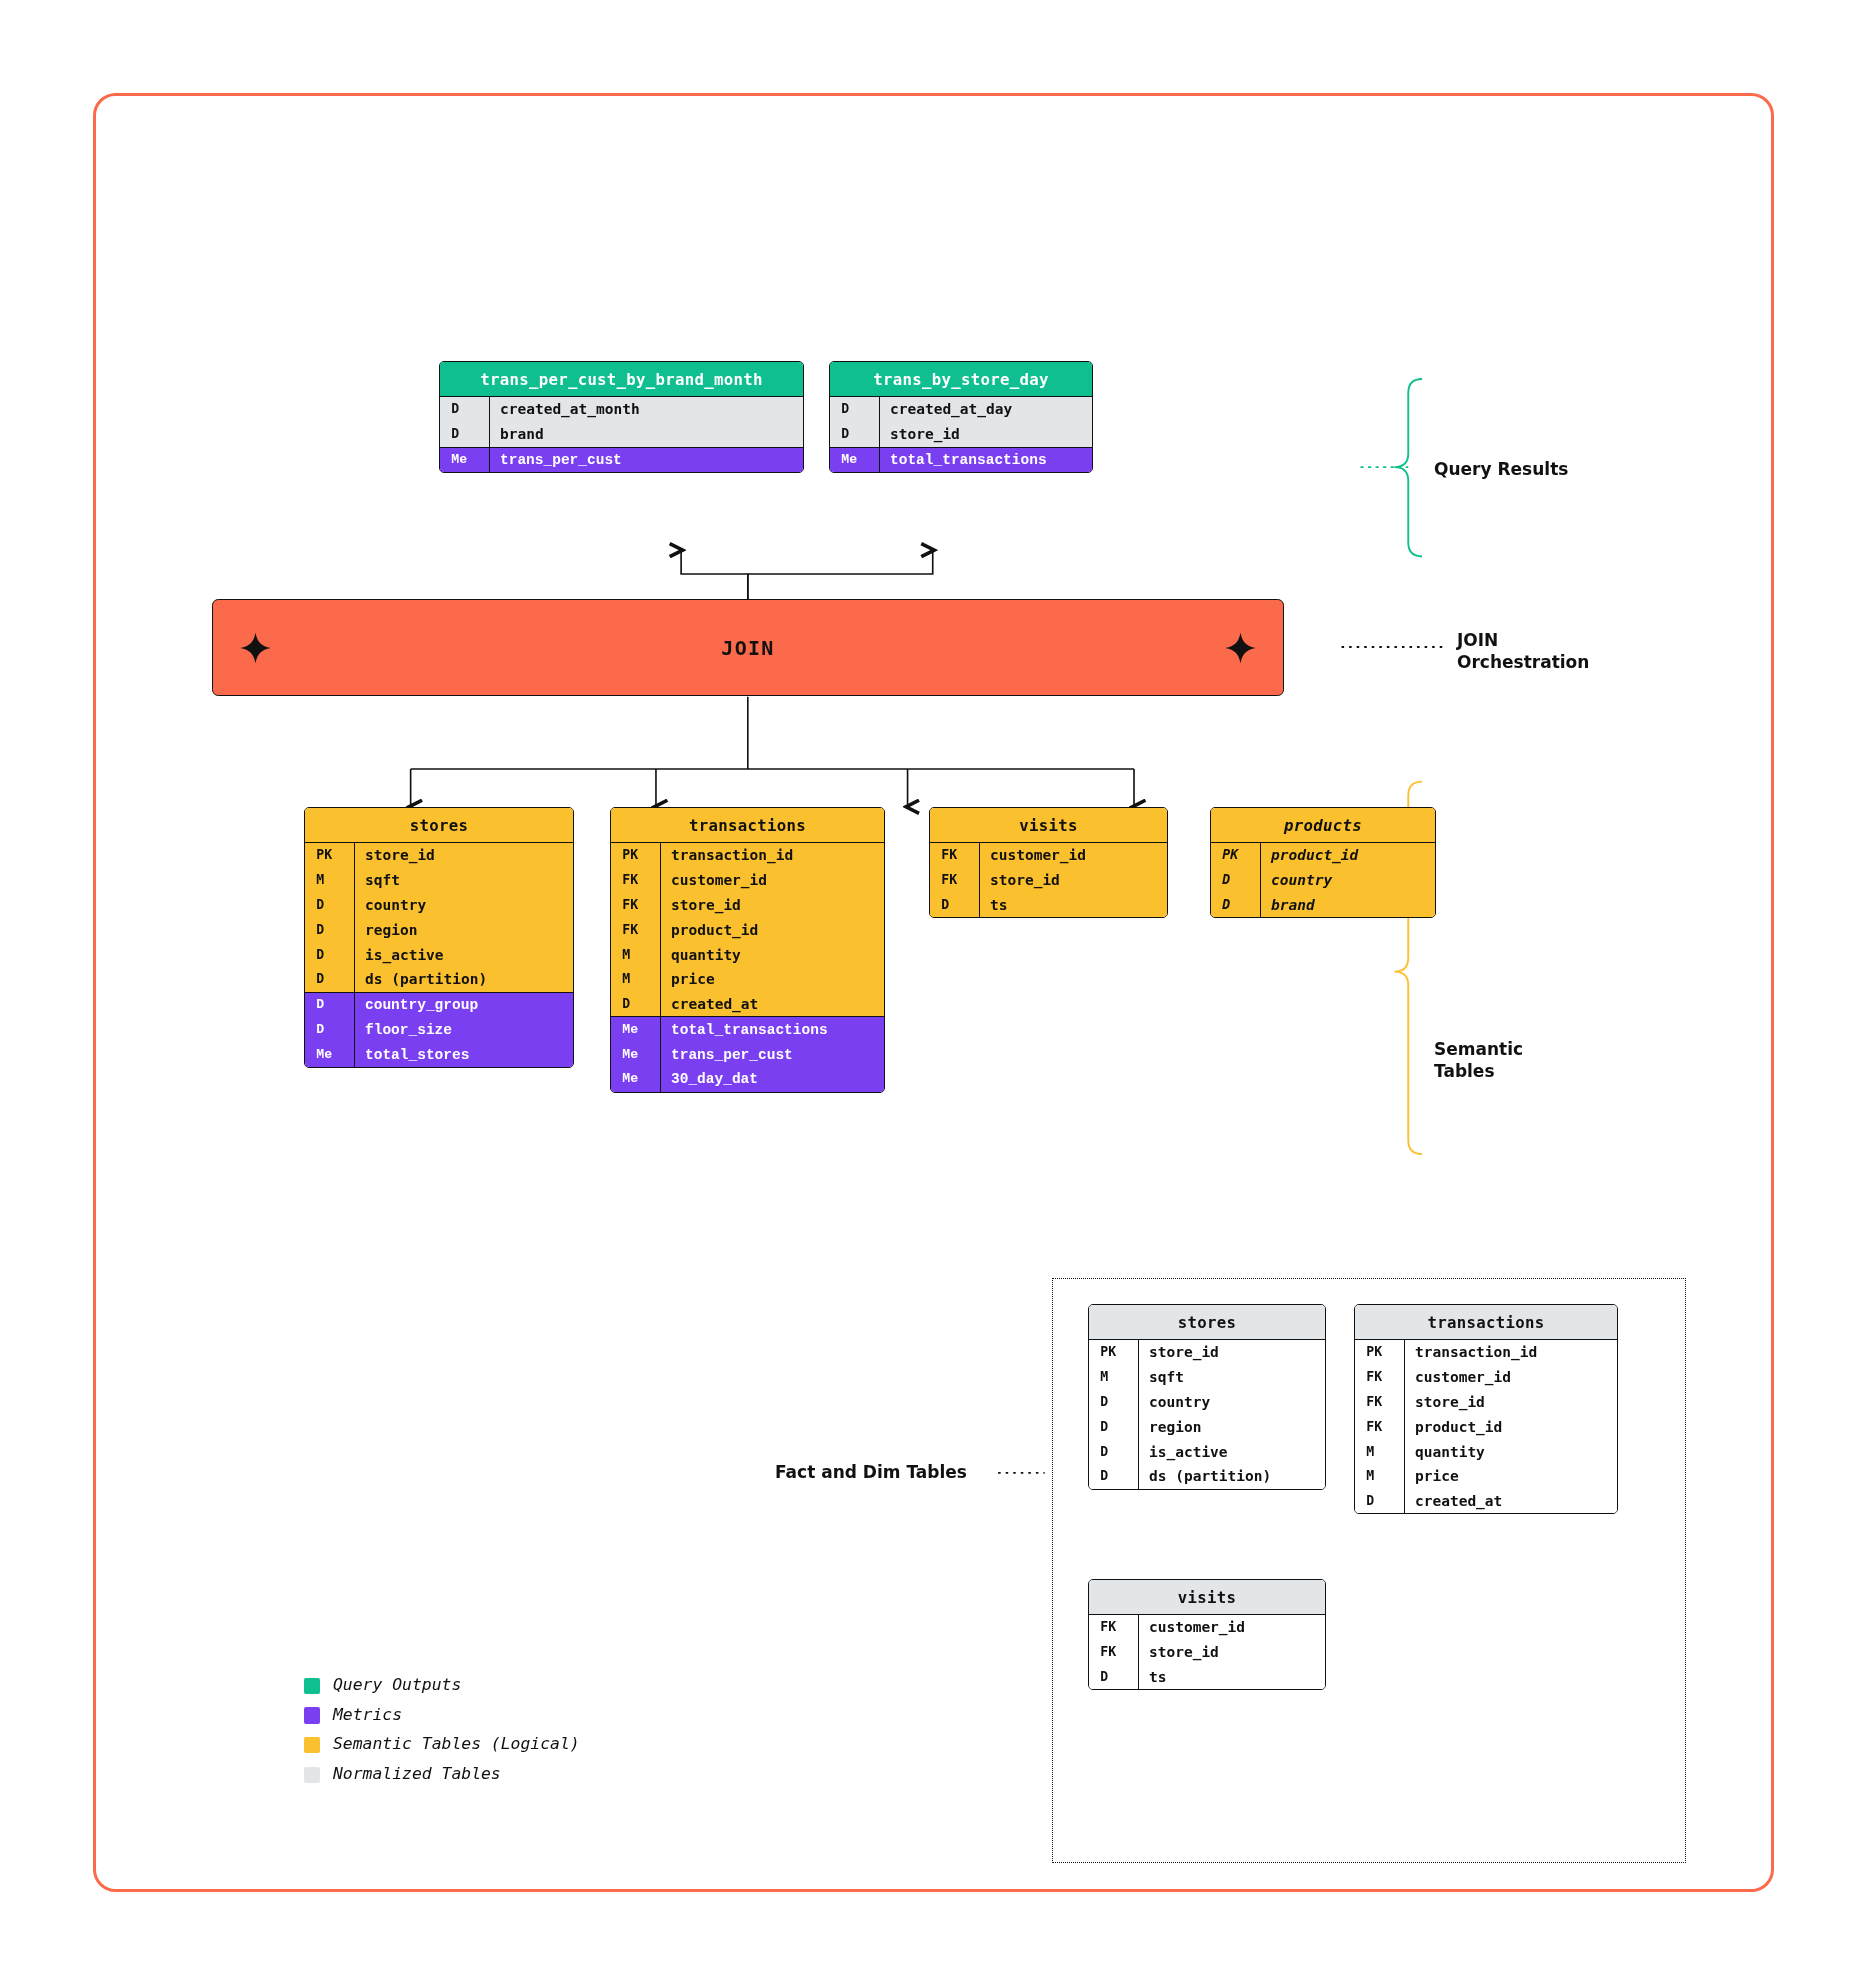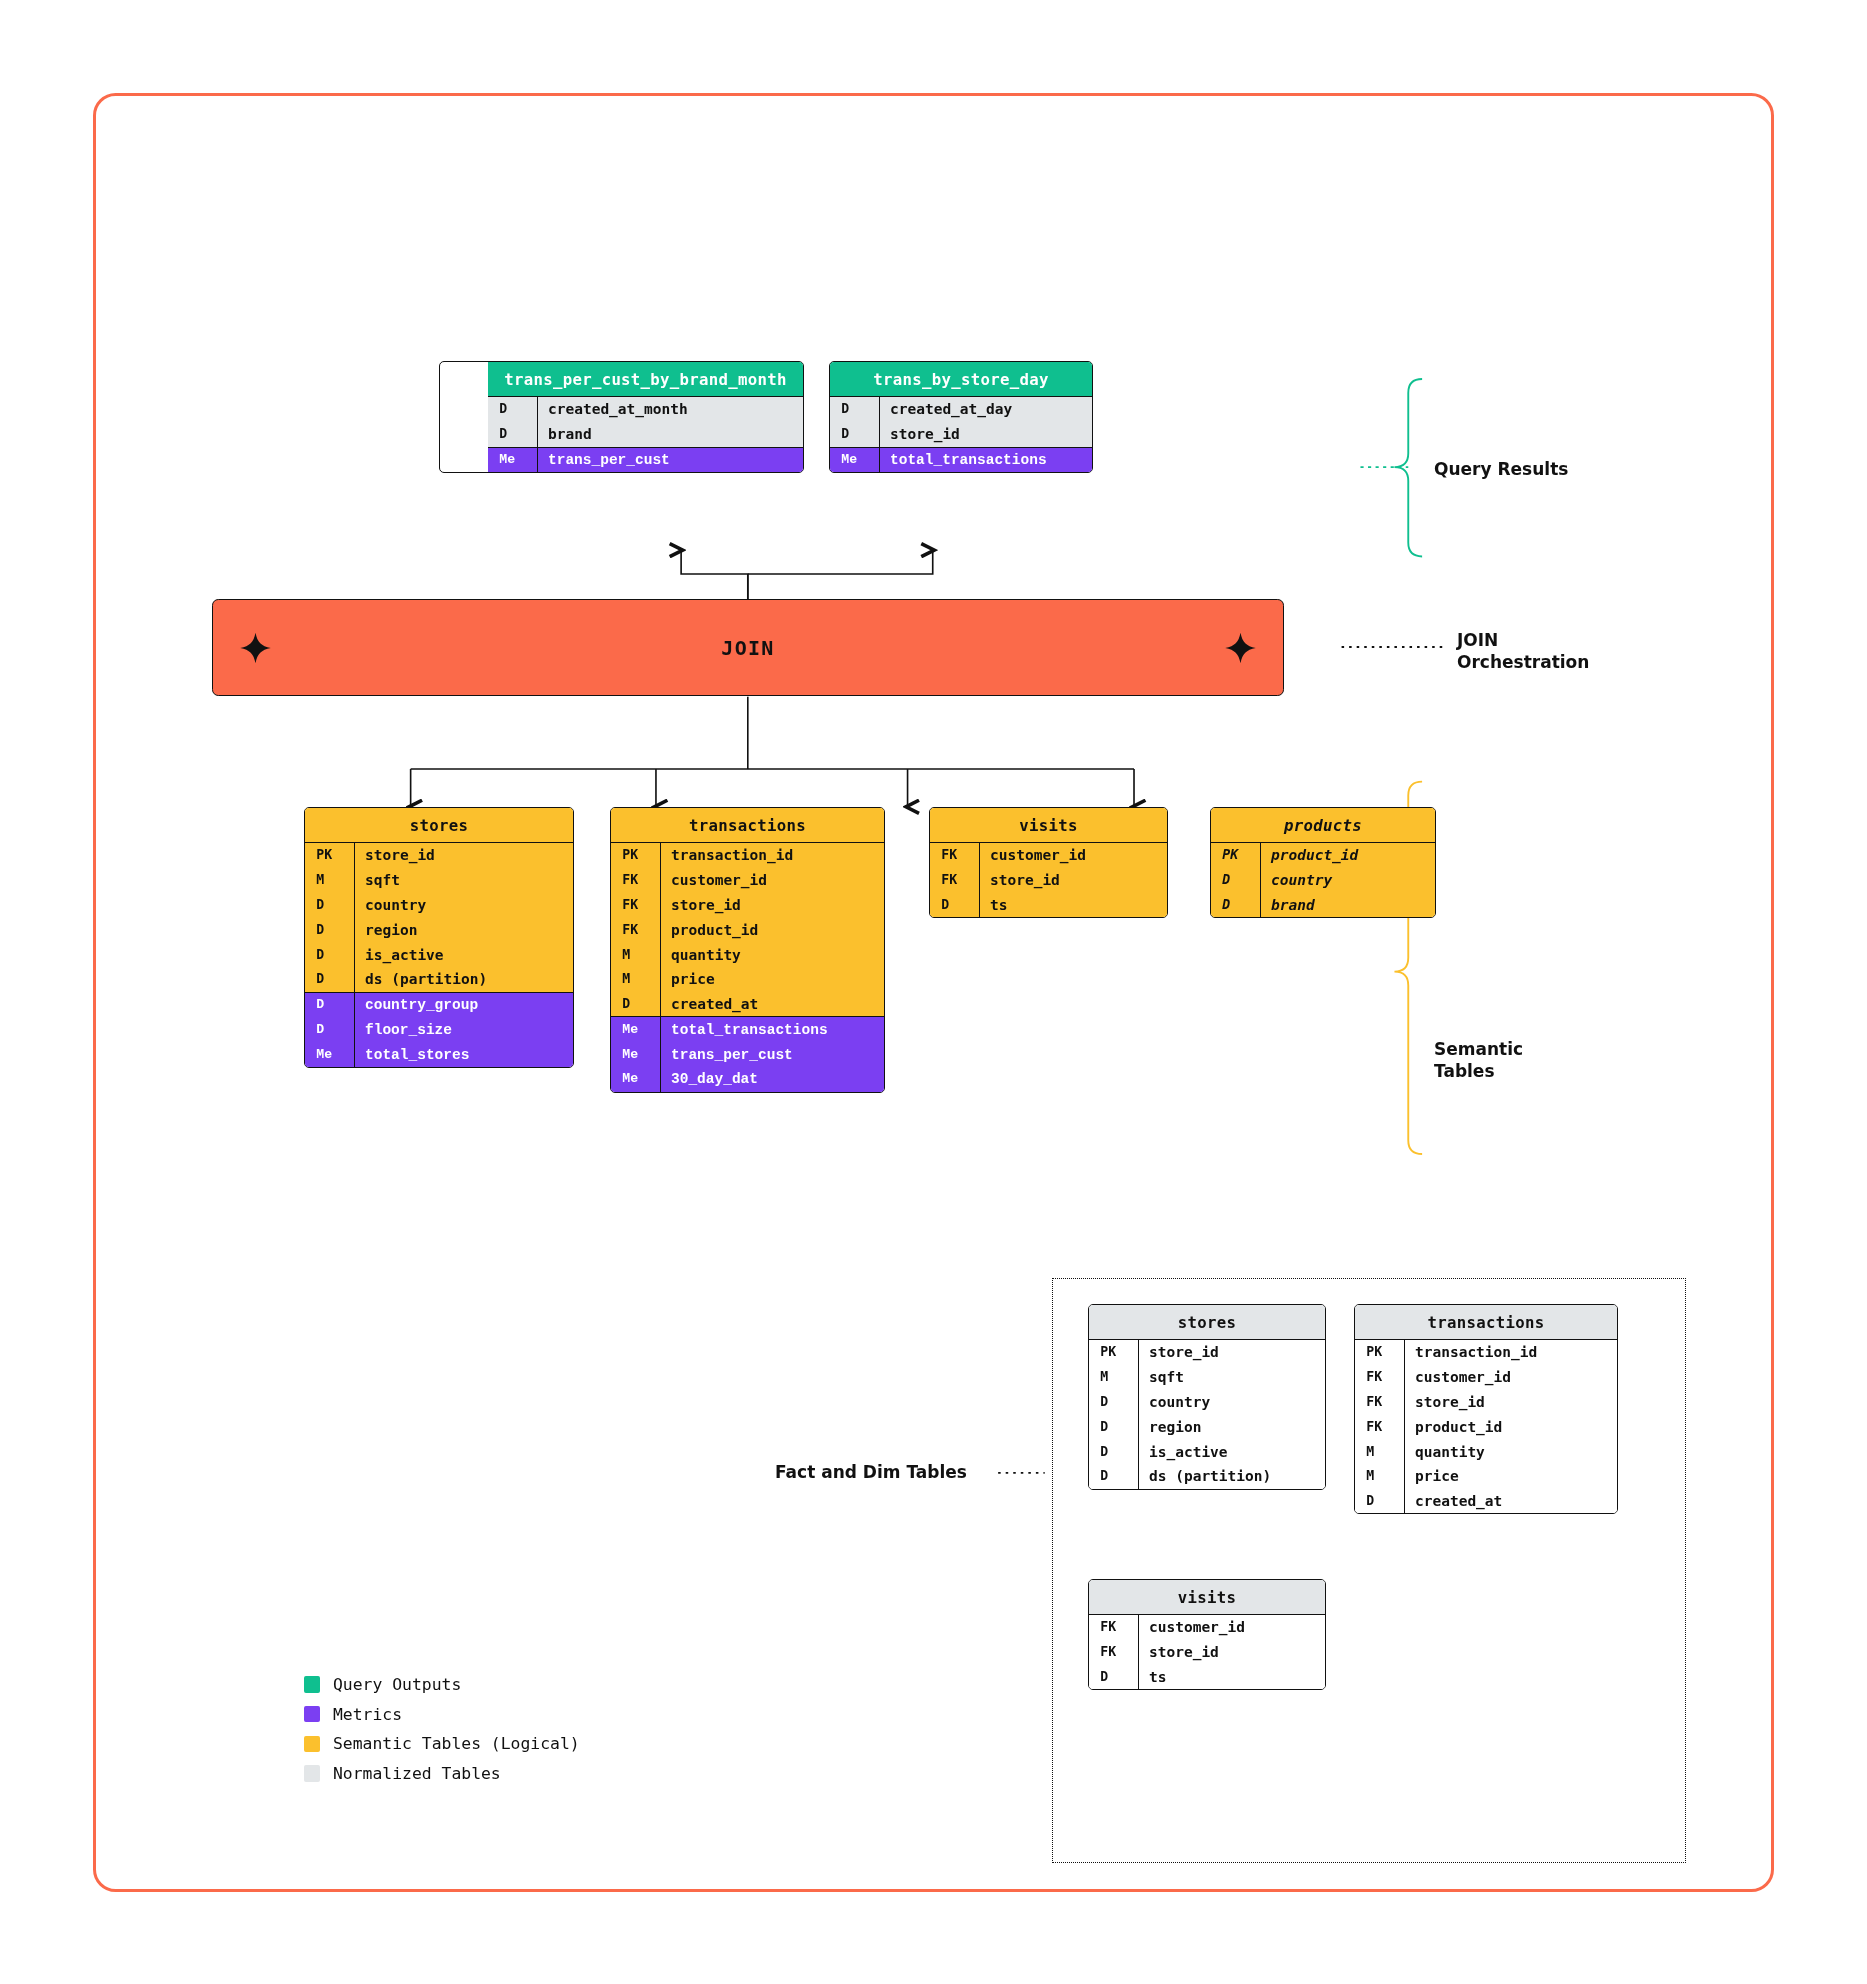--- a/index.html
+++ b/index.html
@@ -162,22 +162,23 @@
     box-sizing: border-box;
   }
   .legend {
     position: absolute;
     font-family: "DejaVu Sans Mono", monospace;
     font-size: 16.4px;
     color: #111111;
   }
   .legend .li {
     display: flex;
-    align-items: center;
+    align-items: flex-end;
     margin-bottom: 10.7px;
+    font-style: italic;
   }
   .legend .sw {
     width: 16.4px;
     height: 16.4px;
     margin-right: 12.6px;
     border-radius: 1.9px;
   }
 </style>
 </head>
 <body>
@@ -208,21 +209,21 @@
       <path d="M2108,450 q-22,0 -22,22 L2086,568 q0,22 -22,22 q22,0 22,22 L2086,710 q0,22 22,22" fill="none" stroke="#0FBF8F" stroke-width="3"></path>
       <path d="M2010,590 L2086,590" fill="none" stroke="#0FBF8F" stroke-width="3" stroke-dasharray="5 7"></path>
 
       <path d="M1980,876 L2148,876" fill="none" stroke="#111111" stroke-width="3" stroke-dasharray="4 8"></path>
 
       <path d="M2108,1090 q-22,0 -22,22 L2086,1370 q0,22 -22,22 q22,0 22,22 L2086,1660 q0,22 22,22" fill="none" stroke="#FBC02D" stroke-width="3"></path>
 
       <path d="M1434,2189 L1508,2189" fill="none" stroke="#111111" stroke-width="3" stroke-dasharray="4 8"></path>
     </svg>
 
-    <div class="card th-green" style="left:343px; top:265px; width:365px;padding-left:48px;">
+    <div class="card th-green" style="left:343px; top:265px; width:365px;">
       <div class="hdr">trans_per_cust_by_brand_month</div>
       <div class="rows-block body-dim">
         <div class="row">
           <div class="tag">D</div>
           <div class="nm">created_at_month</div>
         </div>
         <div class="row">
           <div class="tag">D</div>
           <div class="nm">brand</div>
         </div>

